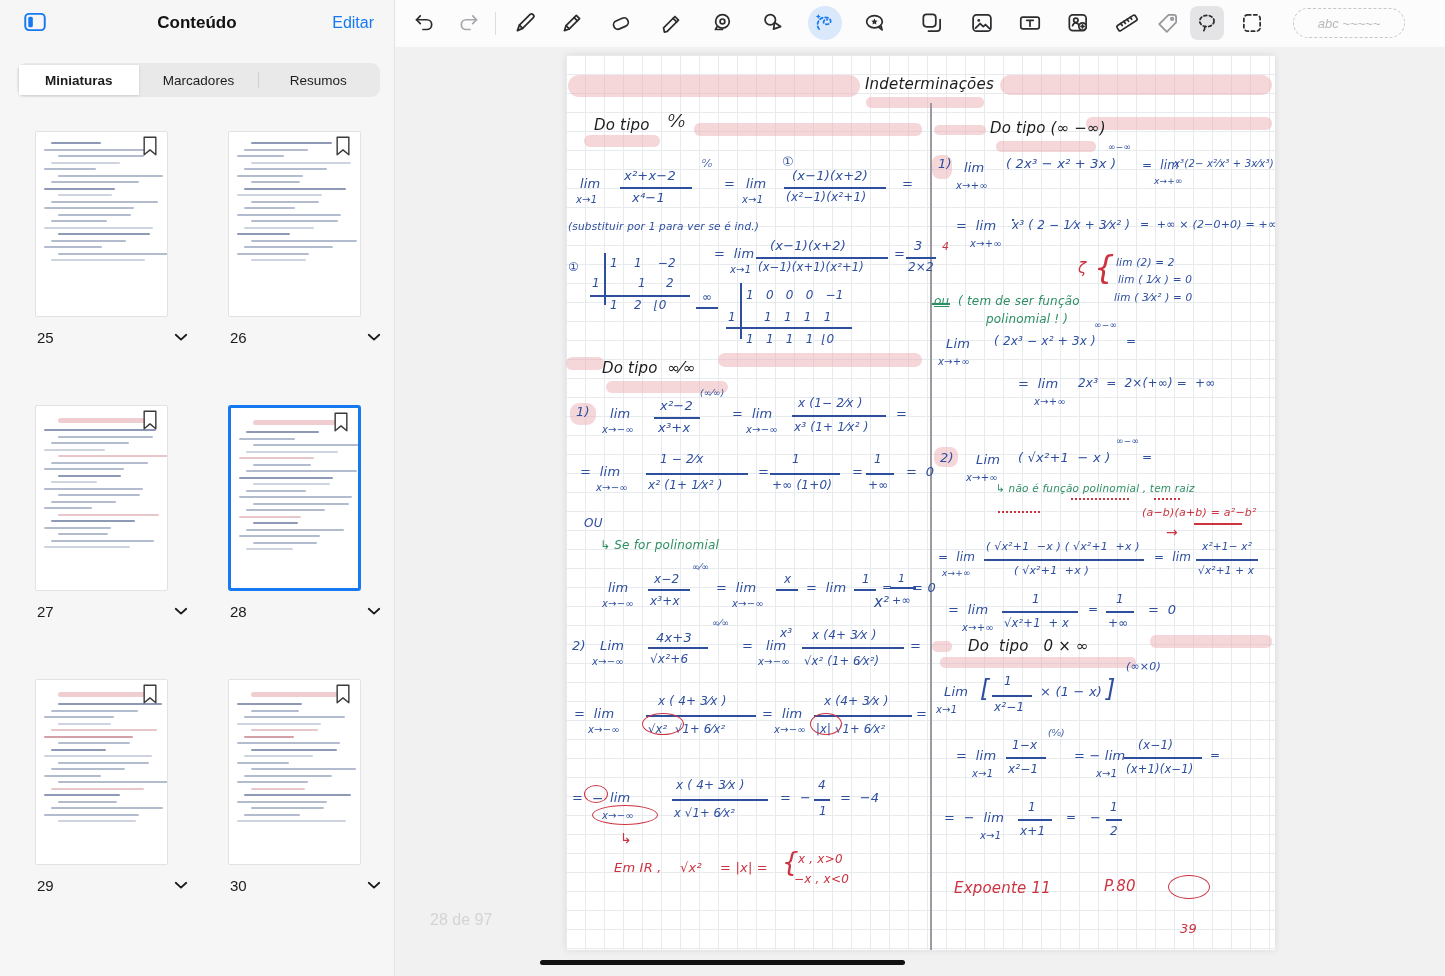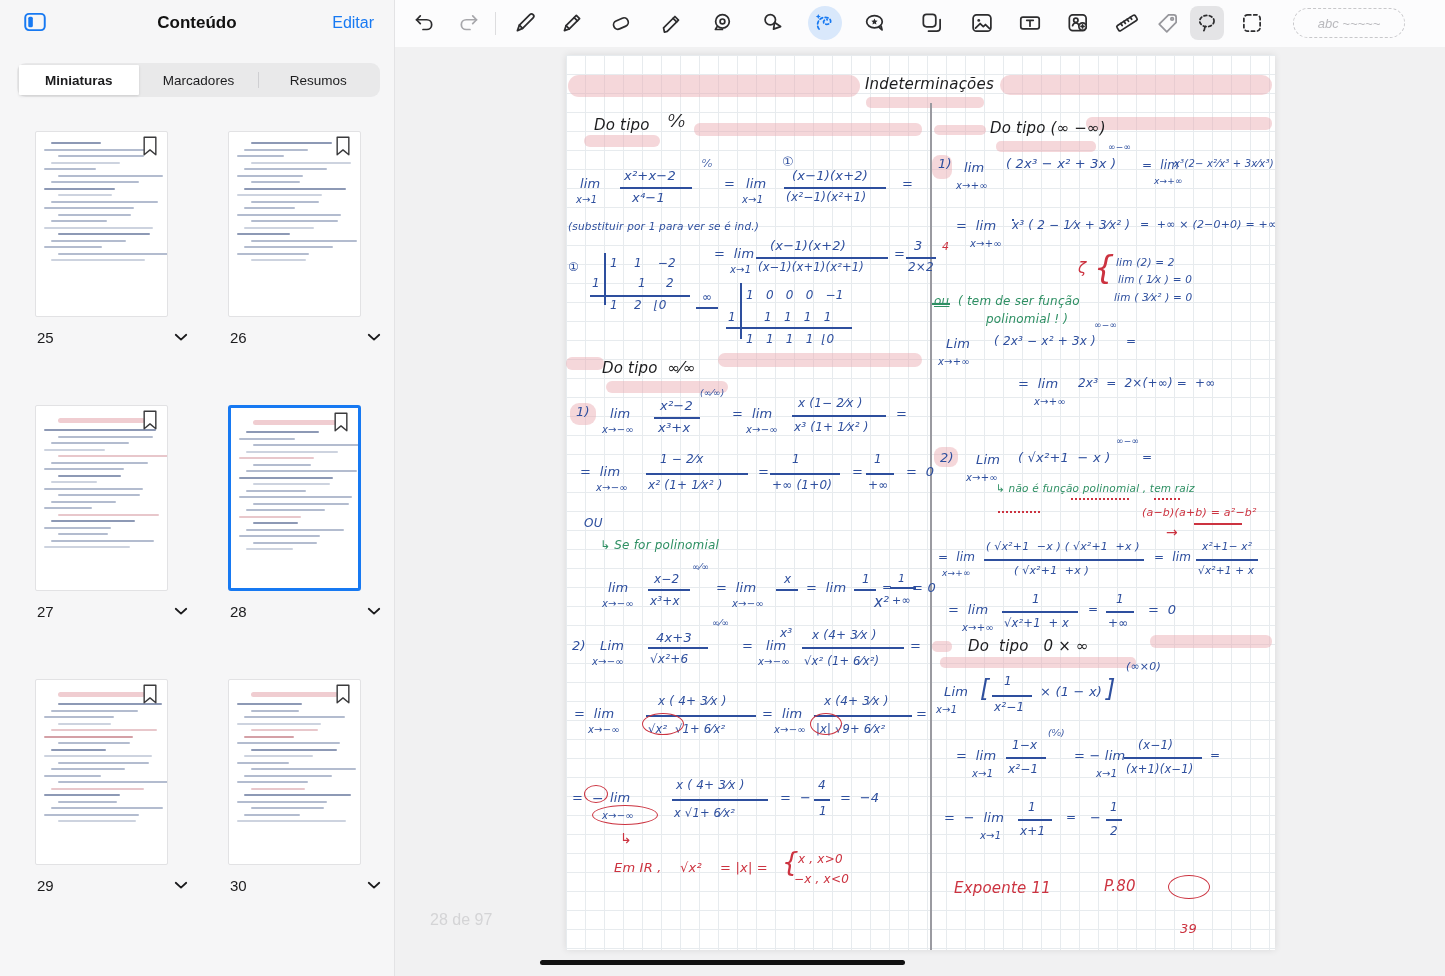--- a/index.html
+++ b/index.html
@@ -554,21 +554,21 @@
         <span class="ln" style="left: 238px; top: 600px; font-size: 11.5px; color: rgb(46, 79, 158);">√x² (1+ 6⁄x²)</span>
         <span class="ln" style="left: 344px; top: 584px; font-size: 13px; color: rgb(46, 79, 158);">=</span>
         <span class="ln" style="left: 8px; top: 652px; font-size: 13px; color: rgb(46, 79, 158);">=  lim</span>
         <span class="ln" style="left: 22px; top: 670px; font-size: 10px; color: rgb(46, 79, 158);">x→−∞</span>
         <span class="ln" style="left: 92px; top: 640px; font-size: 12px; color: rgb(46, 79, 158);">x ( 4+ 3⁄x )</span>
         <span class="ln" style="left: 82px; top: 668px; font-size: 11.5px; color: rgb(46, 79, 158);">√x²  √1+ 6⁄x²</span>
         <span class="ln" style="left: 196px; top: 652px; font-size: 13px; color: rgb(46, 79, 158);">=</span>
         <span class="ln" style="left: 216px; top: 652px; font-size: 13px; color: rgb(46, 79, 158);">lim</span>
         <span class="ln" style="left: 208px; top: 670px; font-size: 10px; color: rgb(46, 79, 158);">x→−∞</span>
         <span class="ln" style="left: 258px; top: 640px; font-size: 12px; color: rgb(46, 79, 158);">x (4+ 3⁄x )</span>
-        <span class="ln" style="left: 250px; top: 668px; font-size: 11.5px; color: rgb(46, 79, 158);">|x| √9+ 6⁄x²</span>
+        <span class="ln" style="left: 250px; top: 668px; font-size: 11.5px; color: rgb(46, 79, 158);">|x| √1+ 6⁄x²</span>
         <span class="ln" style="left: 350px; top: 652px; font-size: 13px; color: rgb(46, 79, 158);">=</span>
         <span class="ln" style="left: 6px; top: 736px; font-size: 13px; color: rgb(46, 79, 158);">=</span>
         <span class="ln" style="left: 26px; top: 736px; font-size: 14px; color: rgb(46, 79, 158);">−</span>
         <span class="ln" style="left: 44px; top: 736px; font-size: 13px; color: rgb(46, 79, 158);">lim</span>
         <span class="ln" style="left: 36px; top: 756px; font-size: 10px; color: rgb(46, 79, 158);">x→−∞</span>
         <span class="ln" style="left: 110px; top: 724px; font-size: 12px; color: rgb(46, 79, 158);">x ( 4+ 3⁄x )</span>
         <span class="ln" style="left: 108px; top: 752px; font-size: 11.5px; color: rgb(46, 79, 158);">x √1+ 6⁄x²</span>
         <span class="ln" style="left: 214px; top: 736px; font-size: 13px; color: rgb(46, 79, 158);">=</span>
         <span class="ln" style="left: 234px; top: 736px; font-size: 13px; color: rgb(46, 79, 158);">−</span>
         <span class="ln" style="left: 252px; top: 724px; font-size: 12px; color: rgb(46, 79, 158);">4</span>

